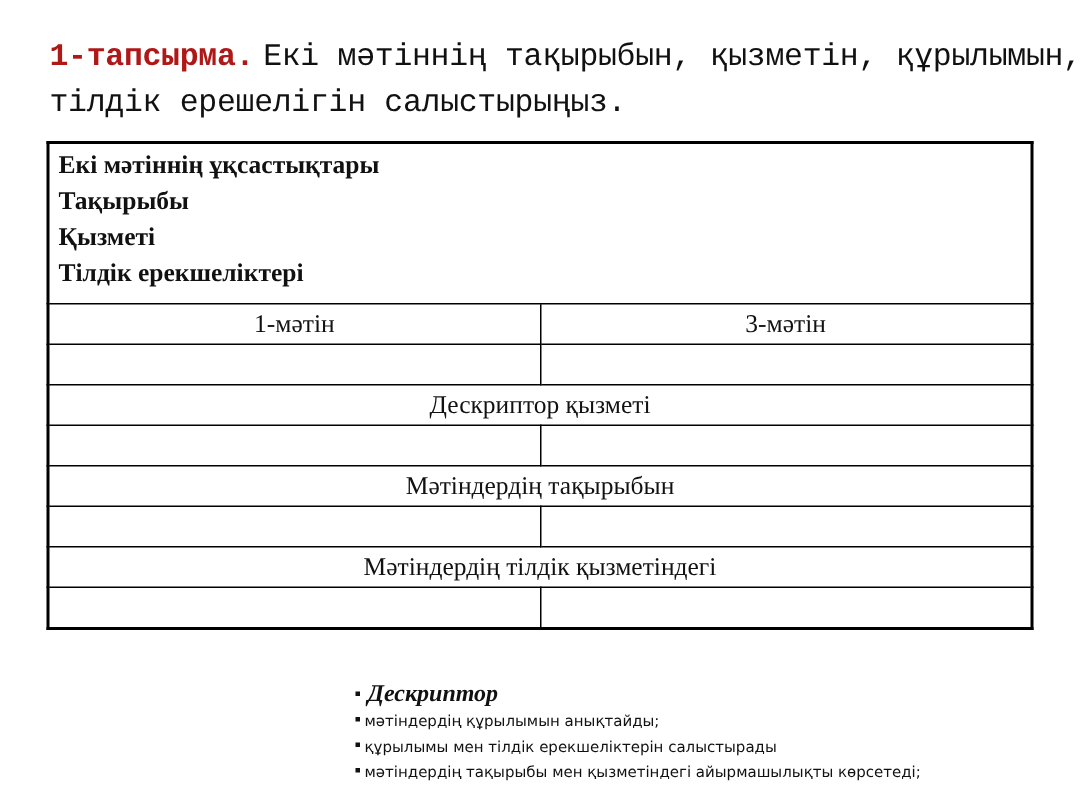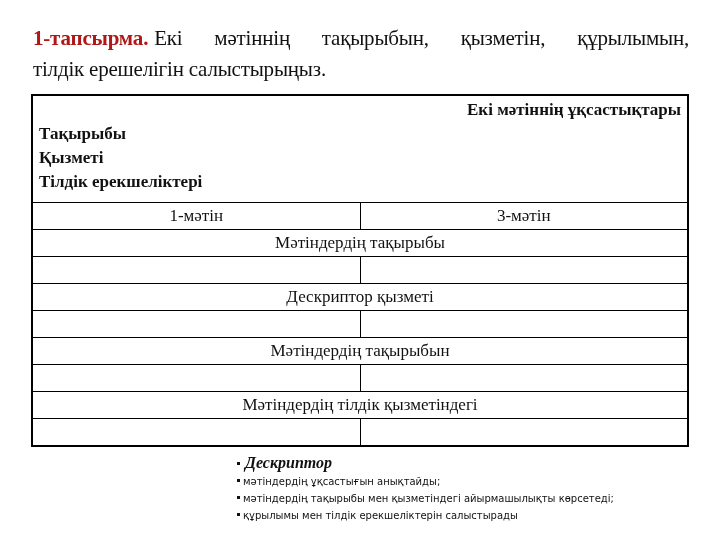--- a/index.html
+++ b/index.html
@@ -18,20 +18,21 @@
     .task {
       position: absolute;
       left: 33px;
       top: 23px;
       width: 656px;
       font-size: 21px;
       line-height: 31px;
       text-align: justify;
       text-align-last: left;
       letter-spacing: -0.2px;
+      font-family: Liberation Mono, monospace;
     }
     .task .label {
       color: #b01818;
       font-weight: bold;
     }
     .task .line1 {
       display: block;
       text-align: justify;
       text-align-last: justify;
       white-space: nowrap;
@@ -61,21 +62,21 @@
       height: 104px;
       text-align: left;
       vertical-align: top;
       padding: 2px 6px 0 6px;
       font-weight: bold;
       font-size: 17px;
       line-height: 24px;
     }
     .head-title {
       display: block;
-      text-align: right;
+      text-align: left;
       padding-top: 0px;
     }
     .head-line { display: block; }
     .table td.half { width: 50%; }
 
     .descriptor {
       position: absolute;
       left: 237px;
       top: 454px;
       font-family: "DejaVu Sans", "Liberation Sans", sans-serif;
@@ -118,23 +119,20 @@
       <span class="head-line">Тақырыбы</span>
       <span class="head-line">Қызметі</span>
       <span class="head-line">Тілдік ерекшеліктері</span>
     </td>
   </tr>
   <tr>
     <td class="half">1-мәтін</td>
     <td class="half">3-мәтін</td>
   </tr>
   <tr>
-    <td colspan="2">Мәтіндердің тақырыбы</td>
-  </tr>
-  <tr>
     <td></td>
     <td></td>
   </tr>
   <tr>
     <td colspan="2">Дескриптор қызметі</td>
   </tr>
   <tr>
     <td></td>
     <td></td>
   </tr>
@@ -150,16 +148,16 @@
   </tr>
   <tr>
     <td></td>
     <td></td>
   </tr>
 </tbody>
   </table>
 
 <div class="descriptor">
   <span class="item title-row"><span class="bullet"></span><span class="title">Дескриптор</span></span>
-  <span class="item"><span class="bullet"></span><span>мәтіндердің ұқсастығын анықтайды;</span></span>
+  <span class="item"><span class="bullet"></span><span>мәтіндердің құрылымын анықтайды;</span></span>
+  <span class="item"><span class="bullet"></span><span>құрылымы мен тілдік ерекшеліктерін салыстырады</span></span>
   <span class="item"><span class="bullet"></span><span>мәтіндердің тақырыбы мен қызметіндегі айырмашылықты көрсетеді;</span></span>
-  <span class="item"><span class="bullet"></span><span>құрылымы мен тілдік ерекшеліктерін салыстырады</span></span>
 </div>
 
 </body></html>

